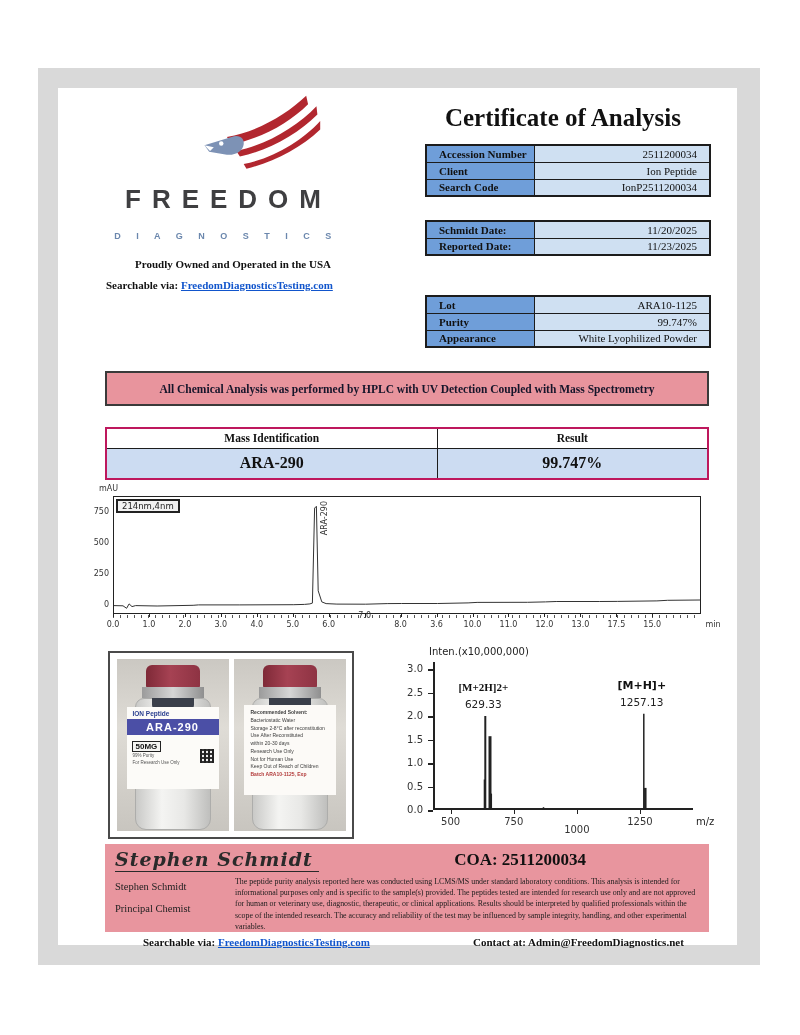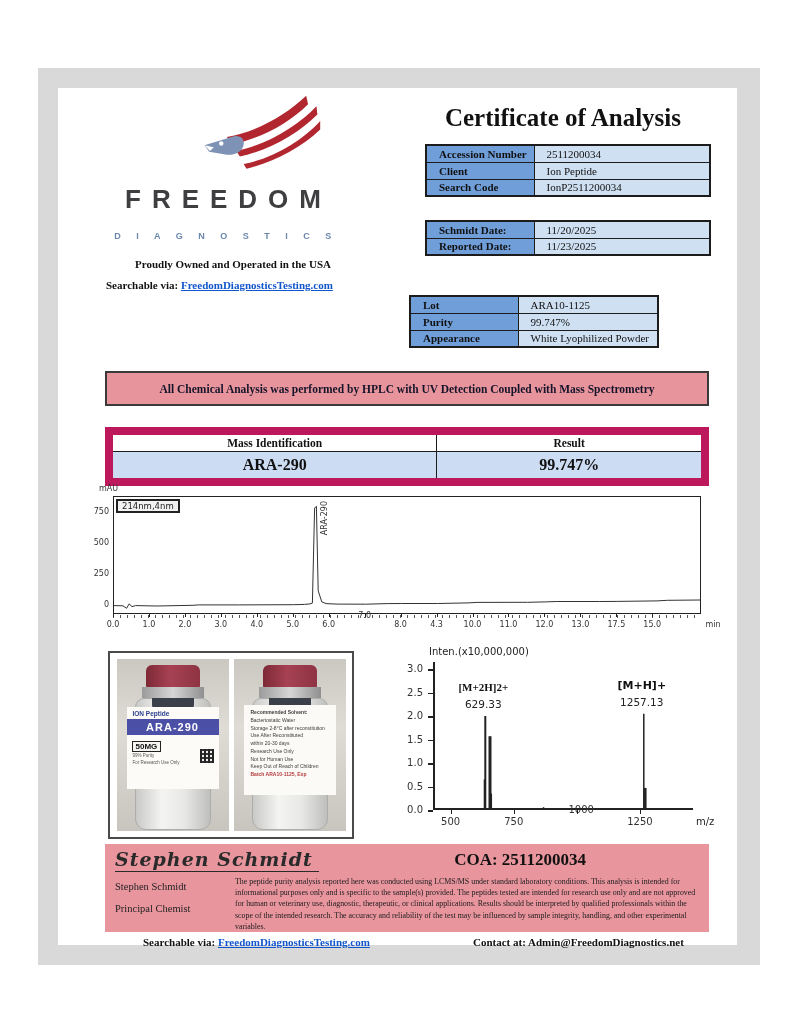--- a/index.html
+++ b/index.html
@@ -14,31 +14,31 @@
   .brandsub  { font-family:"Liberation Sans", sans-serif; font-size:9px; font-weight:700; letter-spacing:6.5px; color:#6b87ad; margin-top:16px; text-indent:6px; }
   .tagline { position:absolute; left:40px; top:170px; width:270px; text-align:center; font-size:11px; font-weight:700; }
   .searchline { position:absolute; left:48px; top:191px; font-size:11px; font-weight:700; }
   .link { color:#1155cc; text-decoration:underline; }
   .doc-title { position:absolute; left:335px; top:16px; width:340px; text-align:center; font-size:25px; font-weight:700; }
 
   
   table.kv { border-collapse:collapse; border:2px solid #1c1c1c; position:absolute; table-layout:fixed; }
   table.kv td { border:1px solid #1c1c1c; font-size:11px; padding:1px 12px; height:17px; overflow:hidden; white-space:nowrap; }
   table.kv td.k { background:#6f9ed9; font-weight:700; }
-  table.kv td.v { background:#cfe0f2; }
+  table.kv td.v { background:#cfe0f2;text-align:right; }
   #info-table  { left:367px; top:56px;  width:286px; }
   #dates-table { left:367px; top:132px; width:286px; }
   #product-table { left:47px; top:207px; width:266px; }
-  #lot-table   { left:351px; top:207px; width:250px; }
+  #lot-table   { left:367px; top:207px; width:286px; }
   #info-table  td.k, #dates-table td.k, #lot-table td.k { width:108px; }
   #product-table td.k { width:128px; }
 
   .banner { position:absolute; left:47px; top:283px; width:604px; height:35px; background:#e8949d; border:2px solid #3a3a3a; display:flex; align-items:center; justify-content:center; font-size:11.5px; font-weight:700; color:#15152a; text-align:center; }
 
-  table.mass { border-collapse:collapse; border:8px solid #be185d; position:absolute; left:47px; top:339px; width:604px; table-layout:fixed; }
+  table.mass { border-collapse:collapse; border:2px solid #be185d; position:absolute; left:47px; top:339px; width:604px; table-layout:fixed; }
   table.mass td { border:1px solid #1c1c1c; text-align:center; }
   table.mass tr.hd td { font-size:11.5px; font-weight:700; height:20px; background:#fff; }
   table.mass tr.bd td { font-size:16px; font-weight:700; height:31px; background:#ccdcf2; }
   table.mass td.c1 { width:55%; }
 
   
   .chromo { position:absolute; left:37px; top:396px; width:622px; height:160px; font-family:"DejaVu Sans", sans-serif; }
   .chromo .ylab { position:absolute; left:4px; top:0px; font-size:8px; color:#333; }
   .chromo .plot { position:absolute; left:18px; top:12px; width:588px; height:118px; border:1px solid #222; background:#fff; }
   .chromo svg { position:absolute; left:0; top:0; }
@@ -199,21 +199,21 @@
       <span class="xtick" style="left: 149.804px; top: 136px;">4.0</span>
       <div class="tickmark" style="left: 161.804px; top: 129px;"></div>
       <span class="xtick" style="left: 185.755px; top: 136px;">5.0</span>
       <div class="tickmark" style="left: 197.755px; top: 129px;"></div>
       <span class="xtick" style="left: 221.706px; top: 136px;">6.0</span>
       <div class="tickmark" style="left: 233.706px; top: 129px;"></div>
       <span class="xtick" style="left: 257.656px; top: 127px;">7.0</span>
       <div class="tickmark" style="left: 269.656px; top: 129px;"></div>
       <span class="xtick" style="left: 293.607px; top: 136px;">8.0</span>
       <div class="tickmark" style="left: 305.607px; top: 129px;"></div>
-      <span class="xtick" style="left: 329.558px; top: 136px;">4.3</span>
+      <span class="xtick" style="left: 329.558px; top: 136px;">3.6</span>
       <div class="tickmark" style="left: 341.558px; top: 129px;"></div>
       <span class="xtick" style="left: 365.509px; top: 136px;">10.0</span>
       <div class="tickmark" style="left: 377.509px; top: 129px;"></div>
       <span class="xtick" style="left: 401.46px; top: 136px;">11.0</span>
       <div class="tickmark" style="left: 413.46px; top: 129px;"></div>
       <span class="xtick" style="left: 437.411px; top: 136px;">12.0</span>
       <div class="tickmark" style="left: 449.411px; top: 129px;"></div>
       <span class="xtick" style="left: 473.362px; top: 136px;">13.0</span>
       <div class="tickmark" style="left: 485.362px; top: 129px;"></div>
       <span class="xtick" style="left: 509.313px; top: 136px;">17.5</span>
@@ -276,21 +276,21 @@
           <line x1="108.5" x2="108.5" y1="148" y2="145.2" stroke="#222" stroke-width="1.5"></line>
           <line x1="208.8" x2="208.8" y1="148" y2="51.7" stroke="#222" stroke-width="1.5"></line>
           <line x1="210.3" x2="210.3" y1="148" y2="125.9" stroke="#222" stroke-width="2.5"></line>
         </svg>
     </div>
     <span class="xlab">m/z</span>
   <span class="xtick" style="left: 40.6699px; top: 172px; position: absolute;">500</span>
       <div class="tickmark" style="left: 57.6699px; top: 166px;"></div>
       <span class="xtick" style="left: 103.777px; top: 172px; position: absolute;">750</span>
       <div class="tickmark" style="left: 120.777px; top: 166px;"></div>
-      <span class="xtick" style="left: 166.883px; top: 160px; position: absolute; text-align: right;">1000</span>
+      <span class="xtick" style="left: 166.883px; top: 180px; position: absolute;">1000</span>
       <div class="tickmark" style="left: 183.883px; top: 166px;"></div>
       <span class="xtick" style="left: 229.99px; top: 172px; position: absolute;">1250</span>
       <div class="tickmark" style="left: 246.99px; top: 166px;"></div>
       <span class="ytick" style="left: 8px; top: 19.0476px; position: absolute;">3.0</span>
       <div class="tickmark" style="left: 35px; top: 25.0476px; width: 5px; height: 1.5px;"></div>
       <span class="ytick" style="left: 8px; top: 42.5397px; position: absolute;">2.5</span>
       <div class="tickmark" style="left: 35px; top: 48.5397px; width: 5px; height: 1.5px;"></div>
       <span class="ytick" style="left: 8px; top: 66.0317px; position: absolute;">2.0</span>
       <div class="tickmark" style="left: 35px; top: 72.0317px; width: 5px; height: 1.5px;"></div>
       <span class="ytick" style="left: 8px; top: 89.5238px; position: absolute;">1.5</span>

